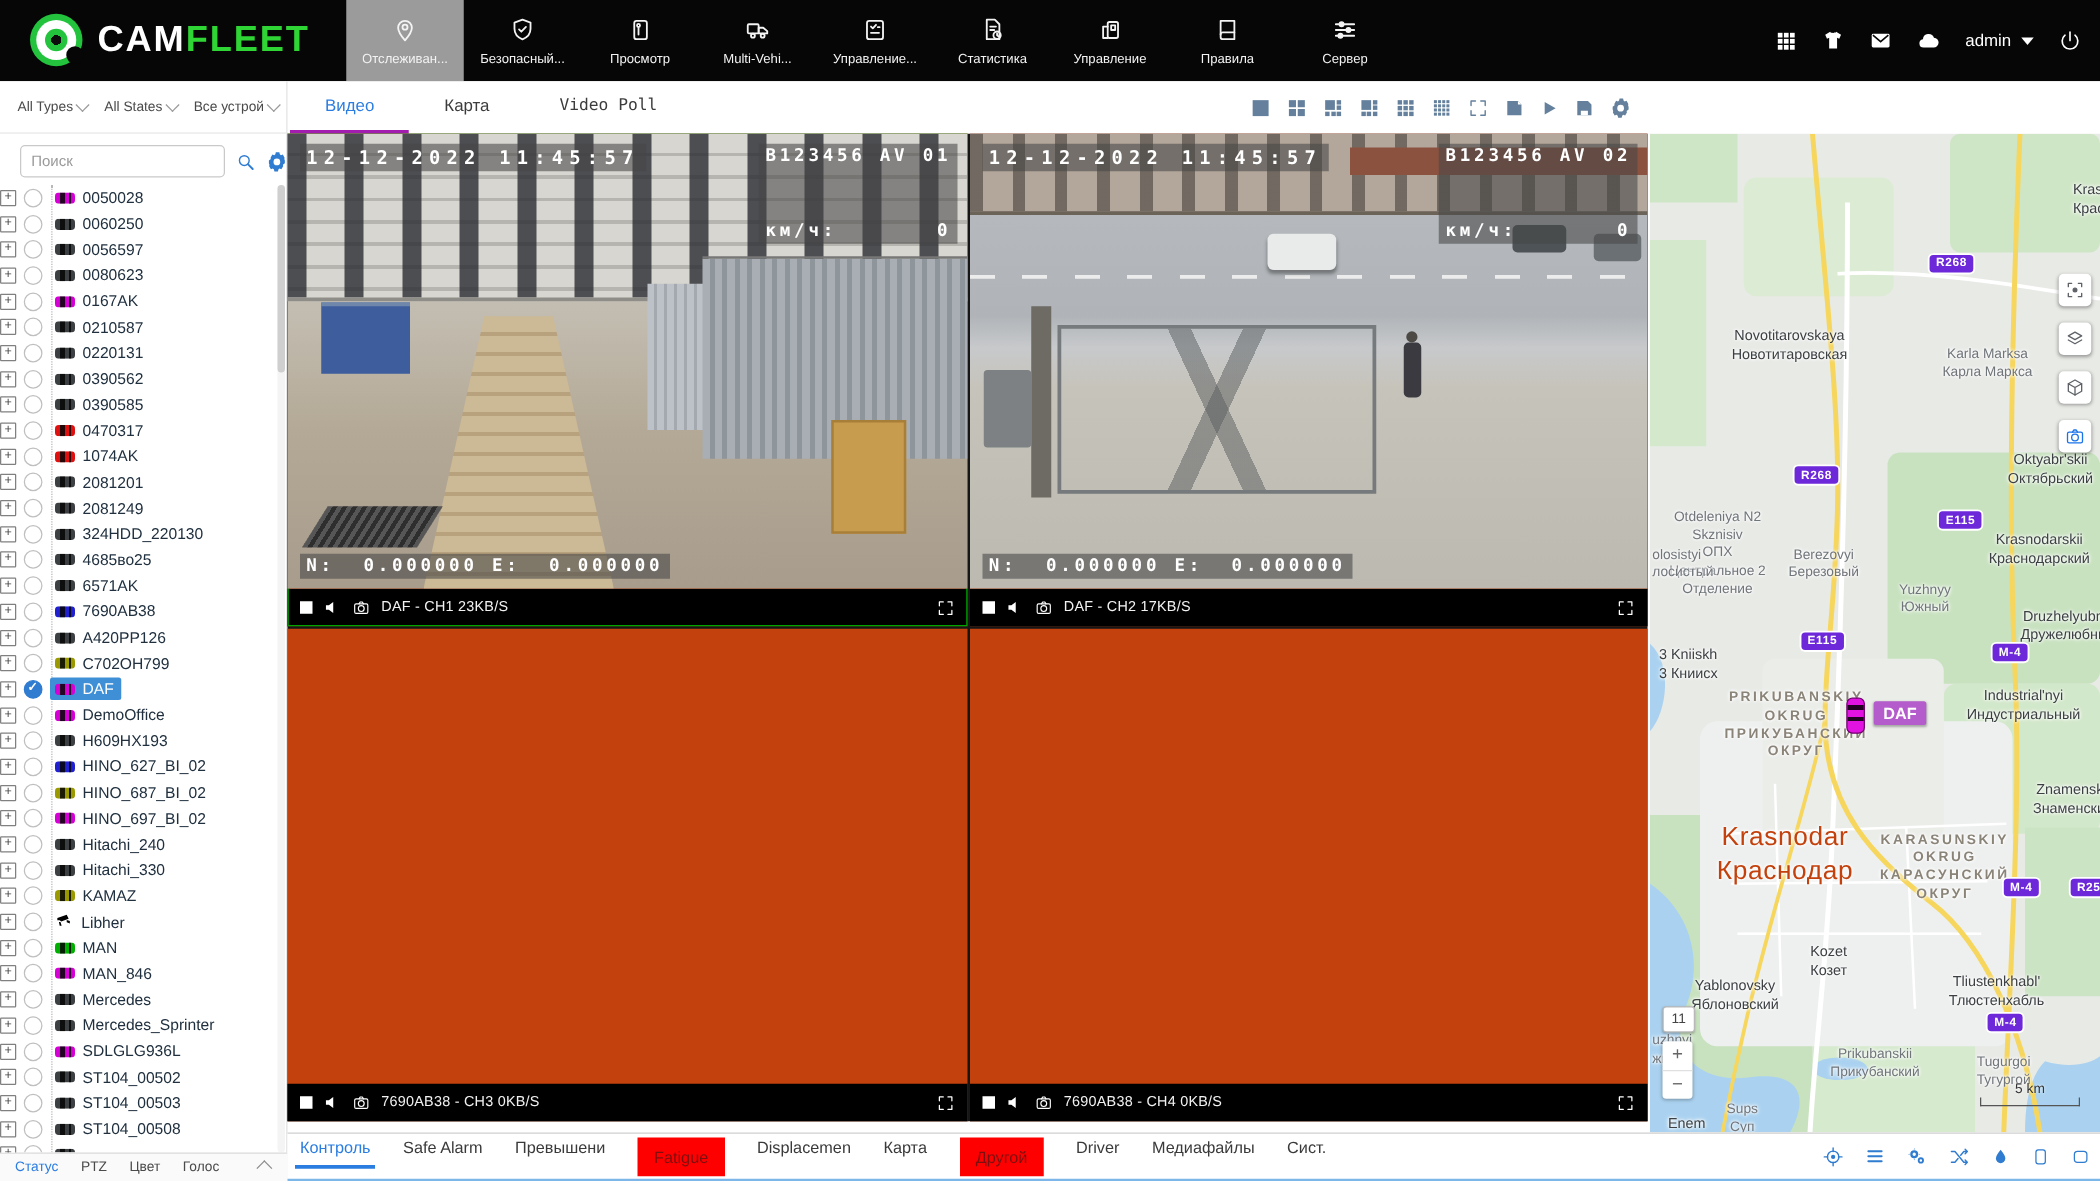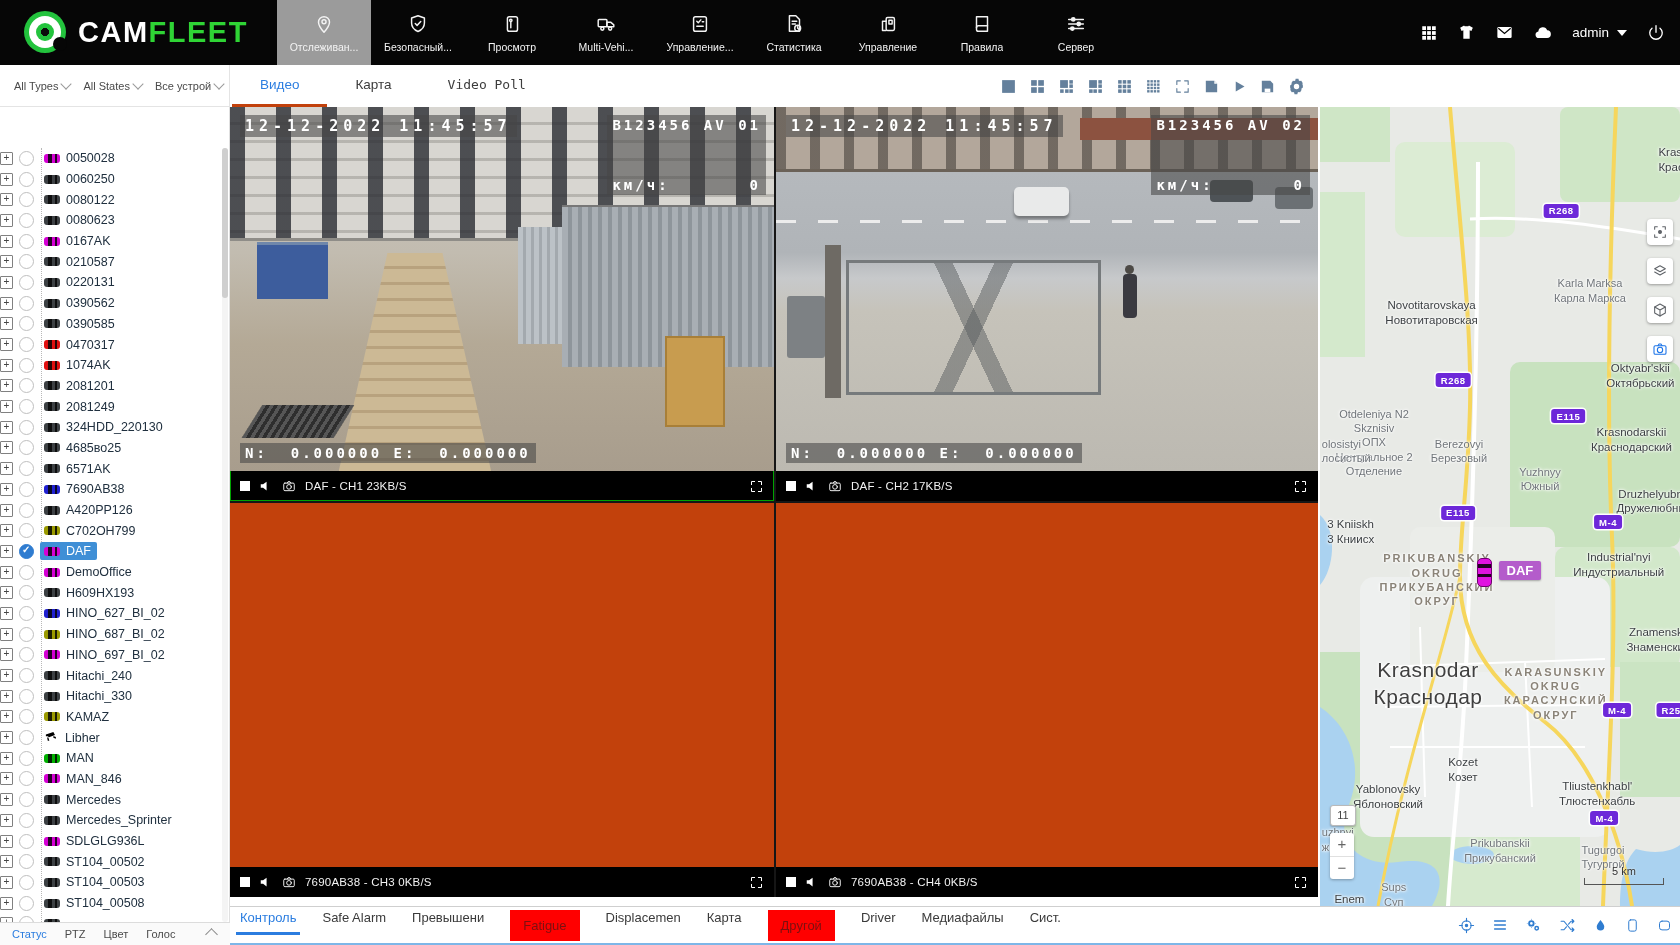--- a/index.html
+++ b/index.html
@@ -28,21 +28,21 @@
   .caret{width:0;height:0;border-left:5px solid transparent;border-right:5px solid transparent;border-top:6px solid #fff}
 
   
   #subbar{position:absolute;left:0;top:65px;width:1680px;height:42px;background:#fff}
   #filters{position:absolute;left:0;top:0;width:230px;height:42px;border-right:1px solid #e4e4e4;border-bottom:1px solid #e4e4e4;
     display:flex;align-items:center;gap:13px;padding-left:14px;box-sizing:border-box}
   .filt{display:flex;align-items:center;gap:4px;font-size:11px;color:#4a4a4a;cursor:pointer;white-space:nowrap}
   .chev{width:7px;height:7px;border-right:1.4px solid #9a9a9a;border-bottom:1.4px solid #9a9a9a;transform:rotate(45deg);margin-top:-3px}
   #viewtabs{position:absolute;left:232px;top:0;height:42px;display:flex}
   .vtab{padding:0 28px;line-height:40px;font-size:13.5px;color:#3c3c3c;cursor:pointer}
-  .vtab.active{color:#2b7de0;border-bottom:3px solid #c2410c}
+  .vtab.active{color:#2b7de0;border-bottom:3px solid #a21caf}
   .vtab.mono{font-family:"DejaVu Sans Mono",monospace;font-size:13px}
   #layouticons{position:absolute;left:1000px;top:0;height:42px;display:flex;align-items:center;gap:12px;color:#64809c}
 
   
   #sidebar{position:absolute;left:0;top:107px;width:230px;height:838px;background:#fff;border-right:1px solid #e0e0e0;box-sizing:border-box}
   #searchrow{position:absolute;left:0;top:6px;width:230px;height:32px;display:flex;align-items:center;gap:8px;padding-left:16px;box-sizing:border-box}
   #searchinput{width:146px;height:24px;border:1px solid #c9c9c9;border-radius:4px;padding:0 8px;font-size:12px;color:#333;outline:none;
     font-family:"Liberation Sans",sans-serif}
   #searchinput::placeholder{color:#9a9a9a}
   #tree{position:absolute;left:0;top:41px;width:222px;height:774px;overflow:hidden}
@@ -118,21 +118,21 @@
 
   
   #map{position:absolute;left:1320px;top:107px;width:360px;height:799px;background:#e8eae6;overflow:hidden}
   #map svg.base{position:absolute;left:0;top:0}
   .mlabel{position:absolute;transform:translate(-50%,0);text-align:center;line-height:1.3;white-space:nowrap;
     text-shadow:0 0 2px #fff,0 0 3px #fff,0 0 4px #fff}
   .mlabel .en,.mlabel .ru{display:block}
   .mlabel.town{font-size:11.5px;color:#3c4043}
   .mlabel.area{font-size:11px;color:#70757a}
   .mlabel.district{font-size:11px;color:#8a8378;letter-spacing:2px;font-weight:bold}
-  .mlabel.big{font-size:21px;color:#404040;letter-spacing:.5px}
+  .mlabel.big{font-size:21px;color:#c2410c;letter-spacing:.5px}
   .mlabel.wrap{white-space:normal}
   .mlabel.crop-left{transform:none;text-align:left}
   .mbadge{position:absolute;transform:translate(-50%,-50%);background:#6d28d9;color:#fff;font-size:9.5px;font-weight:bold;
     padding:1.5px 5px;border-radius:3px;letter-spacing:.5px;box-shadow:0 0 0 1.5px #fff}
   #marker{position:absolute;left:43.5%;top:56.5%;display:flex;align-items:flex-start;gap:7px}
   .mcar{width:13px;height:27px;border-radius:5px;border:1px solid #70006e;
     background-image:linear-gradient(180deg,transparent 0 5px,rgba(0,0,0,.85) 5px 9px,transparent 9px 15px,rgba(0,0,0,.85) 15px 18px,transparent 18px)}
   .mtag{background:#b45ccb;color:#fff;font-size:13px;font-weight:bold;padding:2px 8px;border-radius:2px;margin-top:3px;box-shadow:0 1px 2px rgba(0,0,0,.3)}
   #mapbtns{position:absolute;right:7px;top:112px;display:flex;flex-direction:column;gap:13px}
   .mbtn{width:26px;height:26px;background:#fff;border-radius:4px;box-shadow:0 1px 3px rgba(0,0,0,.35);
@@ -403,20 +403,34 @@
         </span>
         <span class="ic">
           <svg width="17" height="17" viewBox="0 0 24 24" fill="currentColor">
             <path d="M12 8.2a3.8 3.8 0 1 0 0 7.6 3.8 3.8 0 0 0 0-7.6zm9 5.3l-2.2 1.7.3 1.6-2 3.4-2.1-.6-1.3 1-0.5 2.2h-4l-.5-2.2-1.3-1-2.1.6-2-3.4.3-1.6L3 13.5v-3l2.2-1.7-.3-1.6 2-3.4 2.1.6 1.3-1L10.8 1h4l.5 2.4 1.3 1 2.1-.6 2 3.4-.3 1.6L21 10.5z"></path>
           </svg>
         </span>
       </div>
   </div>
 
   <div id="sidebar">
+    <div id="searchrow">
+      <input id="searchinput" placeholder="Поиск" style="">
+      <span class="ic" id="search-btn" style="color:#2f7cd0">
+          <svg width="17" height="17" viewBox="0 0 24 24" fill="none" stroke="currentColor" stroke-width="1.6" stroke-linecap="round" stroke-linejoin="round">
+            <circle cx="10.5" cy="10.5" r="5.5"></circle>
+            <path d="M14.8 14.8L20 20" stroke-width="2.2"></path>
+          </svg>
+        </span>
+      <span class="ic" id="tree-gear" style="color:#2f7cd0">
+          <svg width="17" height="17" viewBox="0 0 24 24" fill="currentColor">
+            <path d="M12 8.2a3.8 3.8 0 1 0 0 7.6 3.8 3.8 0 0 0 0-7.6zm9 5.3l-2.2 1.7.3 1.6-2 3.4-2.1-.6-1.3 1-0.5 2.2h-4l-.5-2.2-1.3-1-2.1.6-2-3.4.3-1.6L3 13.5v-3l2.2-1.7-.3-1.6 2-3.4 2.1.6 1.3-1L10.8 1h4l.5 2.4 1.3 1 2.1-.6 2 3.4-.3 1.6L21 10.5z" fill-rule="evenodd"></path>
+          </svg>
+        </span>
+    </div>
     <div id="tree">
         <div class="guide"></div>
         <div class="trow">
    <span class="texp"></span>
    <span class="tchk"></span>
    <span class="tsel">
             <span class="car" style="background-color:#d400d4"></span>
             <span class="tlabel">0050028</span>
           </span>
  </div>
@@ -426,21 +440,21 @@
    <span class="tsel">
             <span class="car" style="background-color:#3c4043"></span>
             <span class="tlabel">0060250</span>
           </span>
  </div>
         <div class="trow">
    <span class="texp"></span>
    <span class="tchk"></span>
    <span class="tsel">
             <span class="car" style="background-color:#3c4043"></span>
-            <span class="tlabel">0080122</span>
+            <span class="tlabel">0056597</span>
           </span>
  </div>
         <div class="trow">
    <span class="texp"></span>
    <span class="tchk"></span>
    <span class="tsel">
             <span class="car" style="background-color:#3c4043"></span>
             <span class="tlabel">0080623</span>
           </span>
  </div>
@@ -877,21 +891,21 @@
       <path d="M158,55 C158,240 152,420 146,560 C142,660 132,730 128,799" stroke="#ffffff" stroke-width="4" fill="none"></path>
       <path d="M130,0 C140,120 152,220 150,300 C148,380 140,420 140,470 C140,540 180,580 225,615 C268,648 300,720 312,799" stroke="#f6d65c" stroke-width="4" fill="none"></path>
       <path d="M140,470 C120,560 86,650 58,799" stroke="#f6d65c" stroke-width="3" fill="none"></path>
       <path d="M296,0 C290,140 286,300 292,430 C297,540 288,670 283,799" stroke="#f6d65c" stroke-width="4" fill="none"></path>
     </svg>
     <div id="maplabels">
         <div class="mlabel town crop-left" style="left:94%;top:4.8%;">
     <span class="en">Krasnosel</span>
           <span class="ru">Красносел</span>
         </div>
-        <div class="mlabel town" style="left:31%;top:19.4%;margin-top:36px;">
+        <div class="mlabel town" style="left:31%;top:19.4%;">
     <span class="en">Novotitarovskaya</span>
           <span class="ru">Новотитаровская</span>
         </div>
         <div class="mlabel area" style="left:75%;top:21.2%;">
     <span class="en">Karla Marksa</span>
           <span class="ru">Карла Маркса</span>
         </div>
         <div class="mlabel town" style="left:89%;top:31.8%;">
     <span class="en">Oktyabr'skii</span>
           <span class="ru">Октябрьский</span>

